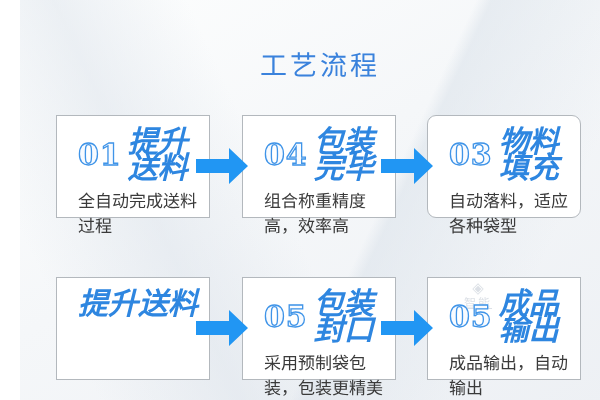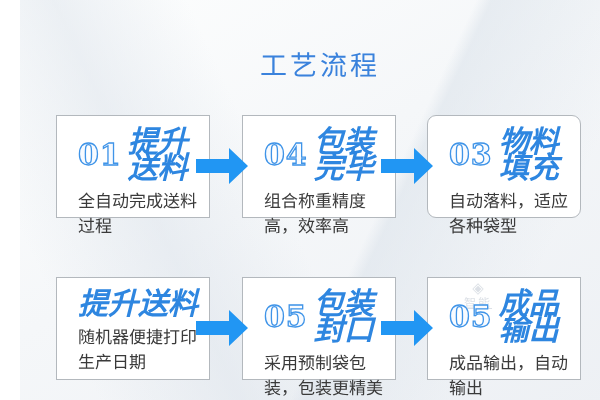--- a/index.html
+++ b/index.html
@@ -95,21 +95,20 @@
       <span class="step-number">03</span>
       <span class="step-title">物料填充</span>
     </div>
     <div class="step-desc">自动落料，适应各种袋型</div>
   </div>
 
   <div class="step-card card-4">
     <div class="step-head">
       <span class="step-title">提升送料</span>
     </div>
-    <div class="step-desc">随机器便捷打印生产日期</div>
   </div>
 
   <div class="step-card card-5">
     <div class="step-head">
       <span class="step-number">05</span>
       <span class="step-title">包装封口</span>
     </div>
     <div class="step-desc">采用预制袋包装，包装更精美</div>
   </div>
 

